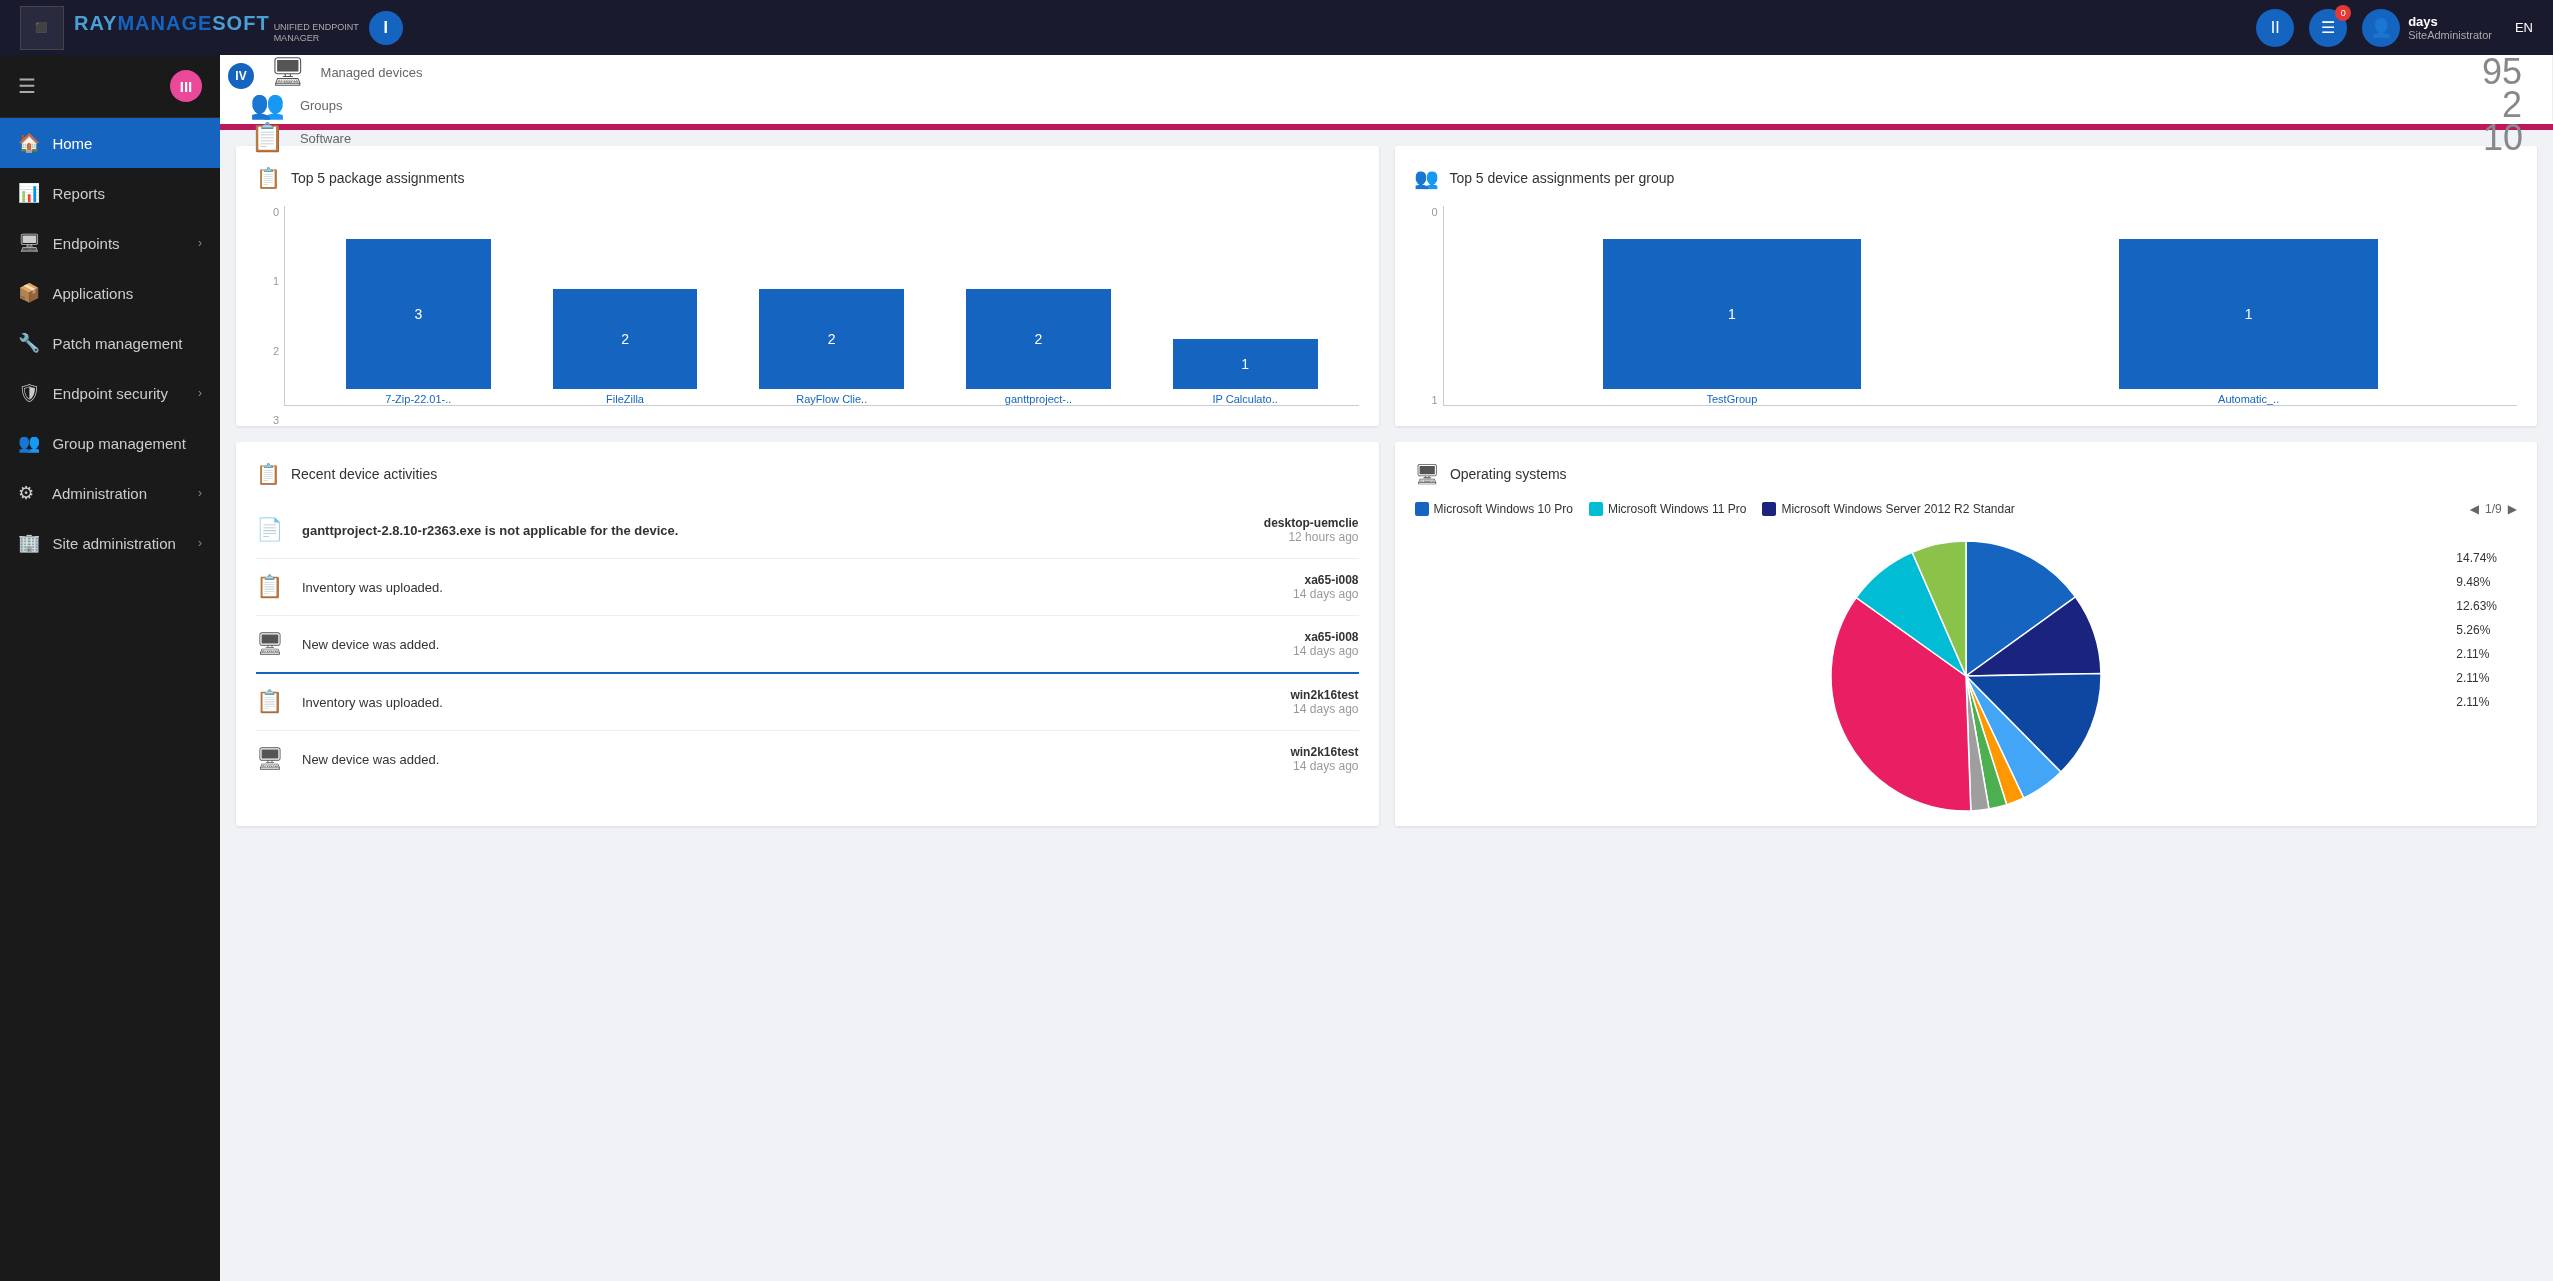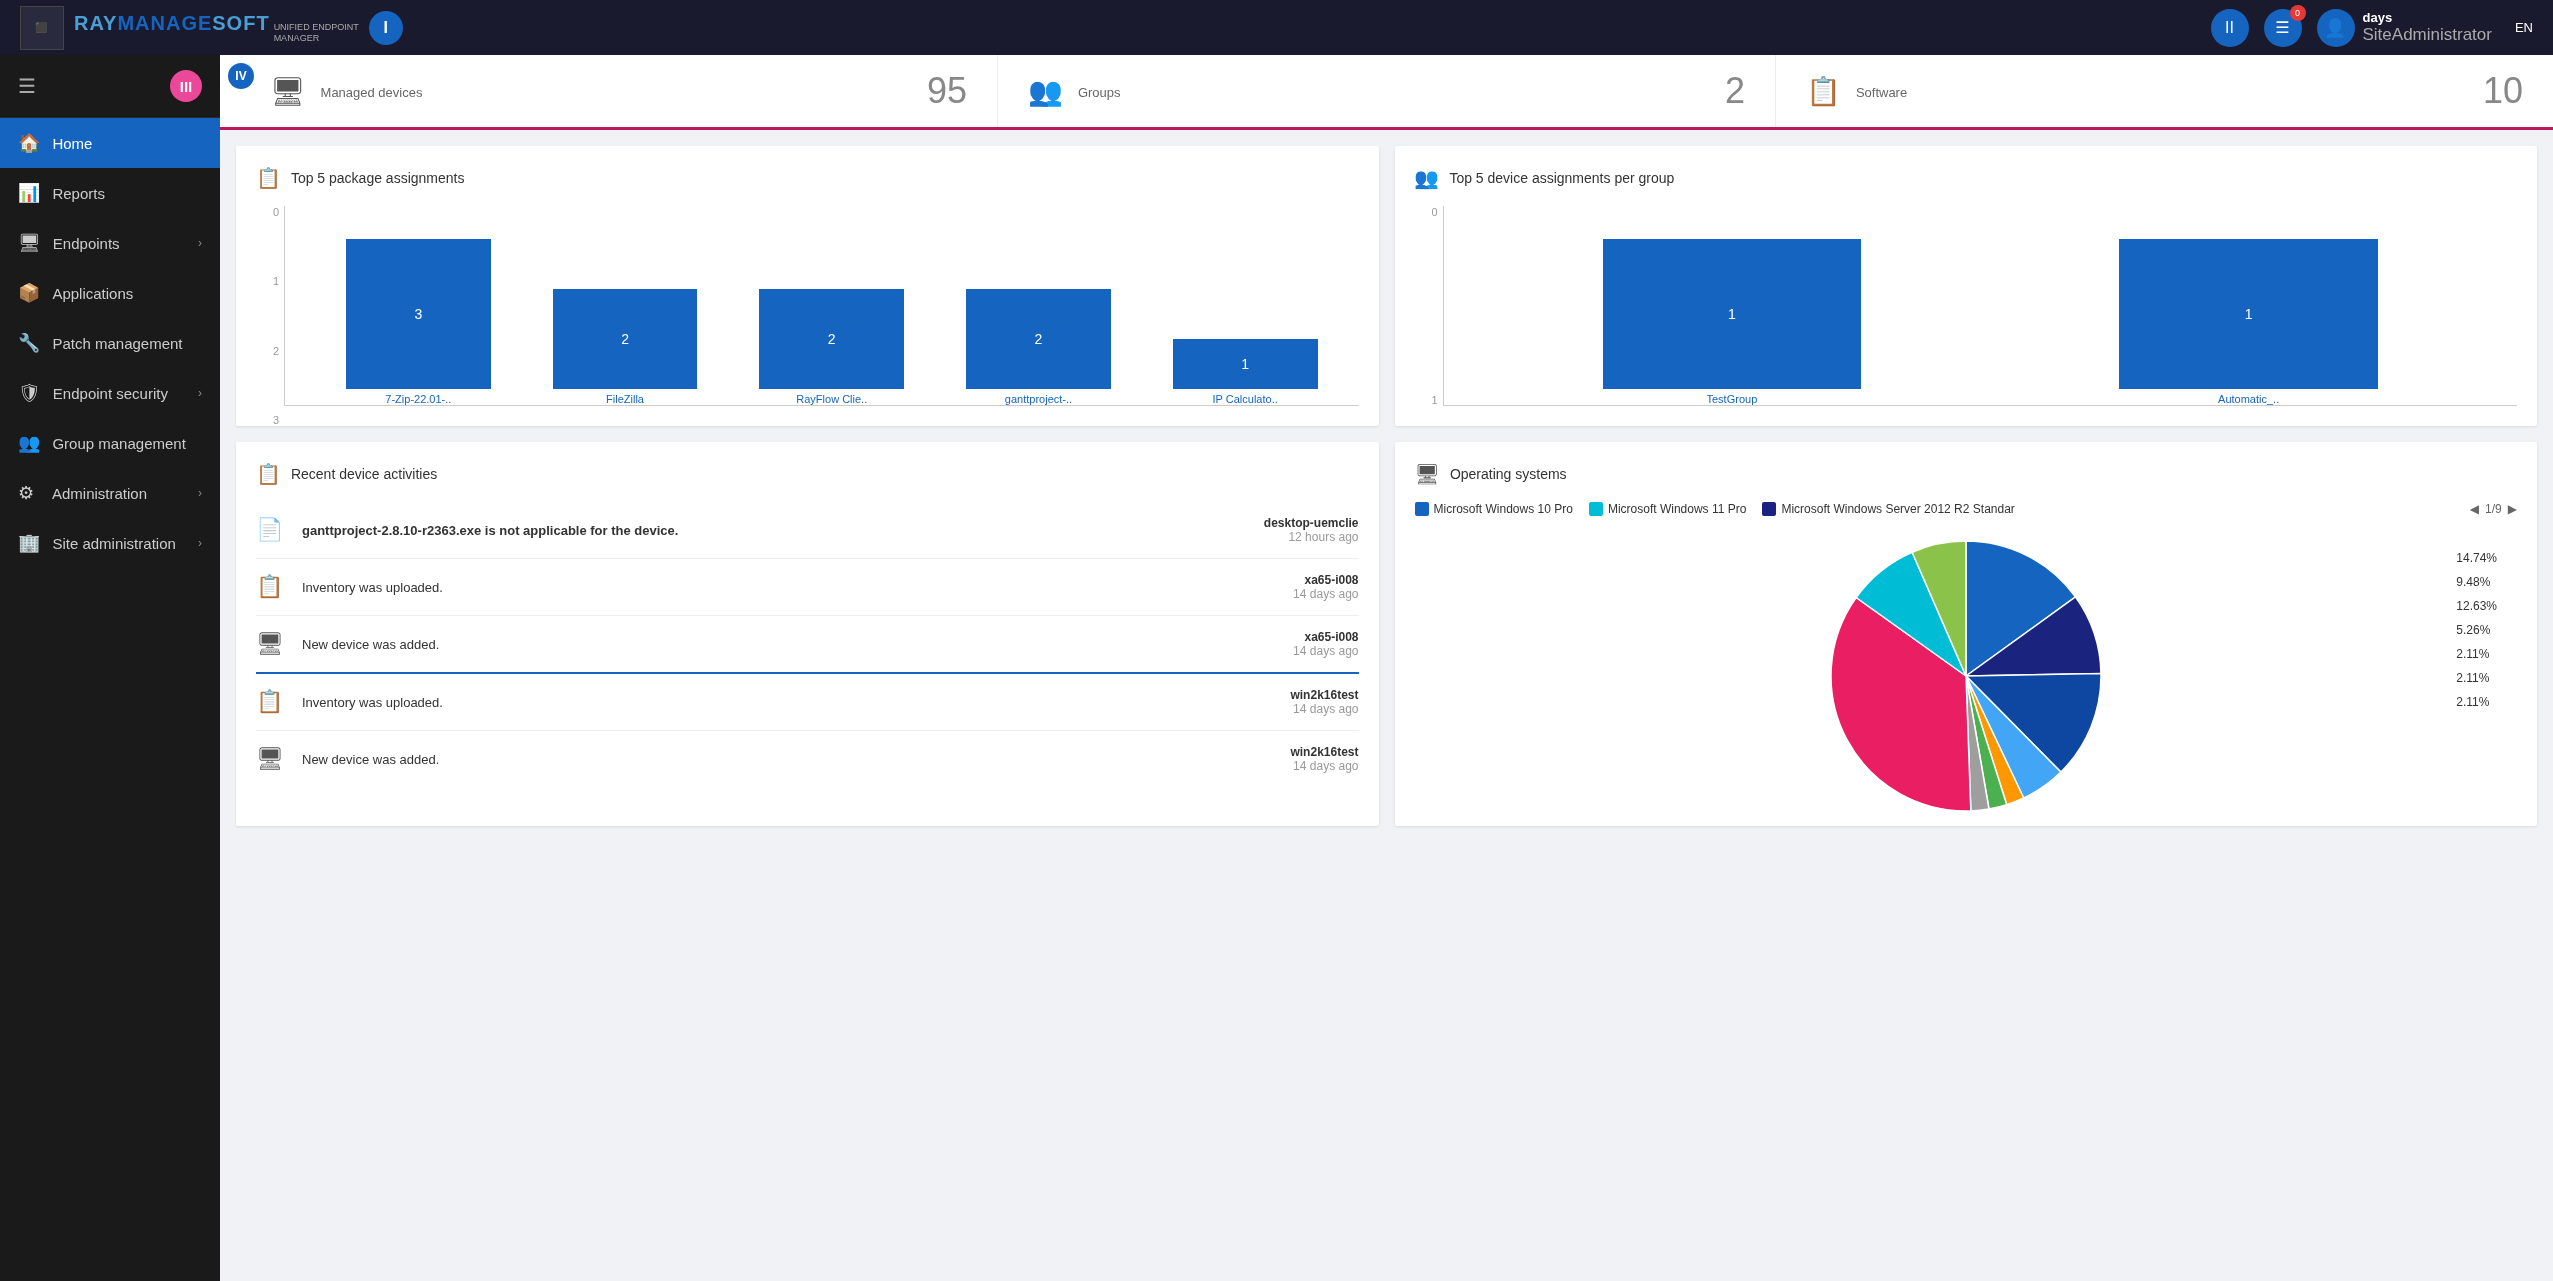--- a/index.html
+++ b/index.html
@@ -97,22 +97,23 @@
     .nav-item .nav-icon { font-size: 18px; min-width: 22px; }
     .nav-item .arrow { margin-left: auto; font-size: 12px; color: #888; }
 
     
     .content { flex: 1; overflow: auto; background: #f0f2f5; }
 
     
     .stats-bar {
       display: flex;
       background: white;
-      border-bottom: 3px solid #be185d;
+      border-bottom: 6px solid #be185d;
       height: 75px;
+      flex-direction: column;
     }
     .stat-item {
       flex: 1;
       display: flex;
       align-items: center;
       gap: 15px;
       padding: 0 30px;
       border-right: 1px solid #eee;
       position: relative;
     }
@@ -274,21 +275,21 @@
     <div class="header-messages">
       <div class="header-icon-btn">
         <span>☰</span>
       </div>
       <div class="badge">0</div>
     </div>
     <div class="user-section">
       <div class="user-avatar">👤</div>
       <div class="user-info">
         <div style="font-weight:600">days</div>
-        <div style="font-size:17px;color:#aaa">SiteAdministrator</div>
+        <div style="font-size:11px;color:#aaa">SiteAdministrator</div>
       </div>
     </div>
     <div class="lang">EN</div>
   </div>
 </div>
 
 <div class="main-layout">
 
   <div class="sidebar">
     <div class="sidebar-header">

